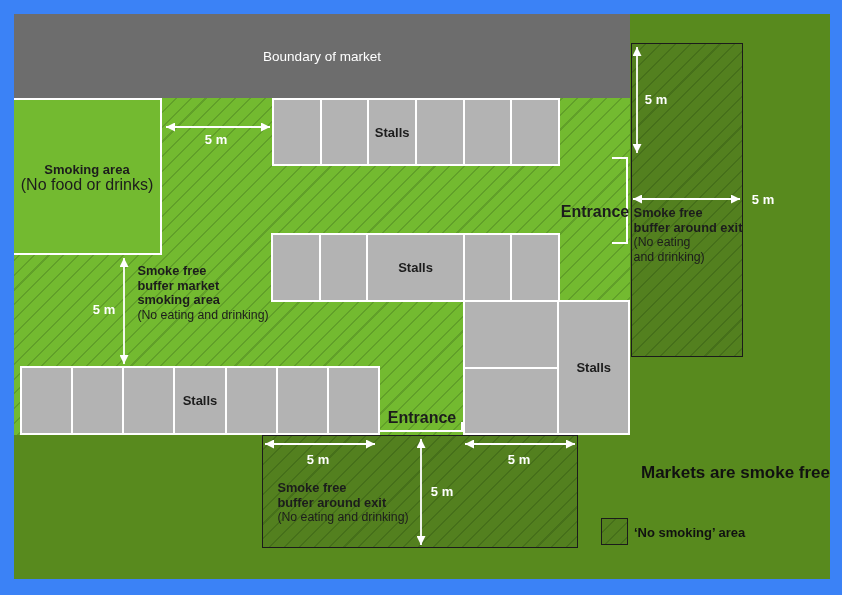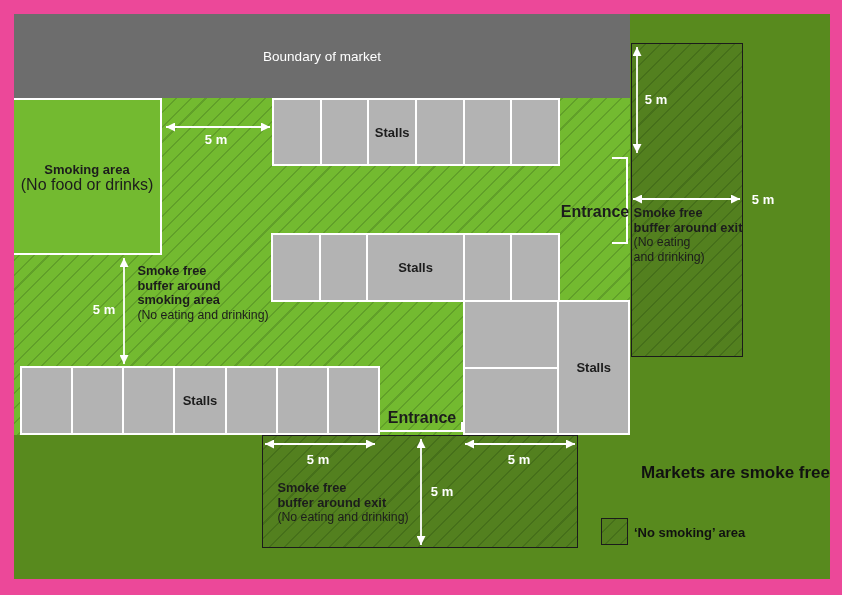--- a/index.html
+++ b/index.html
@@ -1,17 +1,17 @@
 <!DOCTYPE html>
 <html><head>
 <meta charset="utf-8">
 <style>
   html,body{margin:0;padding:0;background:#ffffff;}
   #canvas{
-    position:relative;width:842px;height:595px;background:#ec4899;overflow:hidden;
+    position:relative;width:842px;height:595px;background:#3b82f6;overflow:hidden;
     font-family:"Liberation Sans","DejaVu Sans",sans-serif;color:#1c1c1c;
   }
   .abs{position:absolute;}
   
   #outside{left:14px;top:14px;width:816px;height:565px;background:#588A1E;}
   #market{left:14px;top:98px;width:616px;height:337px;
     background:repeating-linear-gradient(135deg,#73BA30 0 9px,#61A029 9px 10.5px);}
   #boundary-bar{left:14px;top:14px;width:616px;height:84px;background:#6D6D6D;
     display:flex;align-items:center;justify-content:center;}
   #boundary-bar .lbl{color:#ffffff;font-size:13.5px;}
@@ -137,21 +137,21 @@
   <div class="abs dim" style="left:216px;top:132px;">5 m</div>
   <div class="abs dim" style="left:104px;top:302px;">5 m</div>
   <div class="abs dim" style="left:656px;top:92px;">5 m</div>
   <div class="abs dim" style="left:763px;top:192px;">5 m</div>
   <div class="abs dim" style="left:318px;top:452px;">5 m</div>
   <div class="abs dim" style="left:519px;top:452px;">5 m</div>
   <div class="abs dim" style="left:442px;top:484px;">5 m</div>
 
   <div class="abs txtblock" style="left:203px;top:264px;">
     <div class="b">Smoke free</div>
-    <div class="b">buffer around</div>
+    <div class="b">buffer market</div>
     <div class="b">smoking area</div>
     <div class="r">(No eating and drinking)</div>
   </div>
 
   <div class="abs txtblock" style="left:688px;top:206px;">
     <div class="b">Smoke free</div>
     <div class="b">buffer around exit</div>
     <div class="r">(No eating</div>
     <div class="r">and drinking)</div>
   </div>

